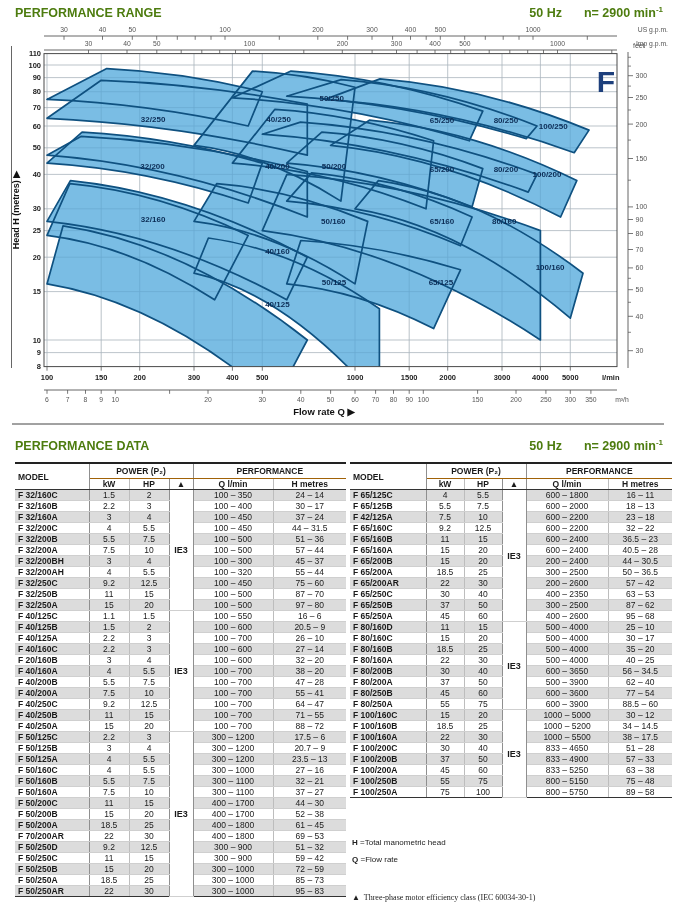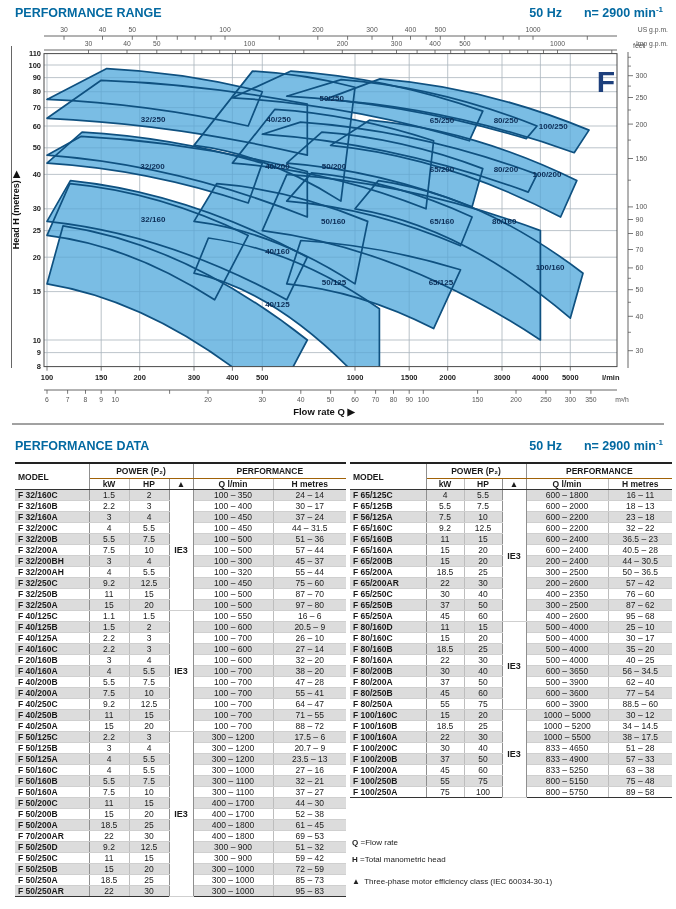--- a/index.html
+++ b/index.html
@@ -1,19 +1,19 @@
 <!DOCTYPE html>
 <html><head>
 <meta charset="utf-8">
 <style>
   html,body{margin:0;padding:0;}
   body{width:676px;height:909px;position:relative;background:#ffffff;
        font-family:"Liberation Sans",sans-serif;color:#1a1a1a;overflow:hidden;}
   .hdr{position:absolute;left:15px;right:13px;display:flex;justify-content:space-between;align-items:baseline;}
-  .hdr .t,.hdr .r{font-size:12.5px;font-weight:bold;color:#0369a1;}
+  .hdr .t,.hdr .r{font-size:12.5px;font-weight:bold;color:#4d7c0f;}
   .hdr .r .sp2{margin-left:22px;text-align:right;}
   sup{font-size:8px;}
   #range-hdr{top:5px;}
   #data-hdr{top:438px;}
   svg#chart{position:absolute;top:0;left:0;}
   svg text{font-family:"Liberation Sans",sans-serif;}
   .envlab{font-size:8px;font-weight:bold;fill:#0b2c55;}
   .ytick{font-size:7.5px;font-weight:bold;fill:#222;}
   .ftick{font-size:7px;fill:#555;}
   .gpm{font-size:6.8px;fill:#555;}
@@ -34,21 +34,21 @@
   .vb-strong{border-right:1px solid #8f8f8f;}
   .vb-light{border-right:1px solid #bdbdbd;}
   .ptable tbody td{border-bottom:1px solid #cfcfcf;text-align:center;}
   .ptable tbody tr:nth-child(odd) td{background:#dcdcdc;}
   .ptable td.c-model{text-align:left;font-weight:bold;}
   .ptable td.ie3{background:#ffffff !important;font-weight:bold;font-size:9px;text-align:center;}
   .ptable tbody tr:last-child td{border-bottom:1.5px solid #333;}
   #footnotes{position:absolute;top:838px;left:352px;width:316px;font-size:8px;color:#222;}
   .fn{margin-bottom:8px;}
   .fn b{font-weight:bold;}
-  .fn-last{margin-top:13px;}
+  .fn-last{margin-top:29px;font-family:Liberation Serif, serif;}
 </style>
 </head>
 <body>
 
 <div class="hdr" id="range-hdr">
   <span class="t">PERFORMANCE RANGE</span>
   <span class="r">
     <span>50 Hz</span><span class="sp2">n= 2900 min</span><sup>-1</sup>
   </span>
 </div>
@@ -699,21 +699,21 @@
         <td class="c-num">16 – 11</td>
       </tr>
       <tr>
         <td class="c-model vb-strong">F 65/125B</td>
         <td class="c-num vb-light">5.5</td>
         <td class="c-num vb-strong">7.5</td>
         <td class="c-num vb-light">600 – 2000</td>
         <td class="c-num">18 – 13</td>
       </tr>
       <tr>
-        <td class="c-model vb-strong">F 56/125A</td>
+        <td class="c-model vb-strong">F 42/125A</td>
         <td class="c-num vb-light">7.5</td>
         <td class="c-num vb-strong">10</td>
         <td class="c-num vb-light">600 – 2200</td>
         <td class="c-num">23 – 18</td>
       </tr>
       <tr>
         <td class="c-model vb-strong">F 65/160C</td>
         <td class="c-num vb-light">9.2</td>
         <td class="c-num vb-strong">12.5</td>
         <td class="c-num vb-light">600 – 2200</td>
@@ -752,21 +752,21 @@
         <td class="c-num vb-light">22</td>
         <td class="c-num vb-strong">30</td>
         <td class="c-num vb-light">200 – 2600</td>
         <td class="c-num">57 – 42</td>
       </tr>
       <tr>
         <td class="c-model vb-strong">F 65/250C</td>
         <td class="c-num vb-light">30</td>
         <td class="c-num vb-strong">40</td>
         <td class="c-num vb-light">400 – 2350</td>
-        <td class="c-num">76 – 60</td>
+        <td class="c-num">63 – 53</td>
       </tr>
       <tr>
         <td class="c-model vb-strong">F 65/250B</td>
         <td class="c-num vb-light">37</td>
         <td class="c-num vb-strong">50</td>
         <td class="c-num vb-light">300 – 2500</td>
         <td class="c-num">87 – 62</td>
       </tr>
       <tr>
         <td class="c-model vb-strong">F 65/250A</td>
@@ -886,16 +886,16 @@
         <td class="c-model vb-strong">F 100/250A</td>
         <td class="c-num vb-light">75</td>
         <td class="c-num vb-strong">100</td>
         <td class="c-num vb-light">800 – 5750</td>
         <td class="c-num">89 – 58</td>
       </tr>
     </tbody>
 </table>
 
 <div id="footnotes">
+  <div class="fn"><b>H</b> <span>=Total manometric head</span></div>
   <div class="fn"><b>Q</b> <span>=Flow rate</span></div>
-  <div class="fn"><b>H</b> <span>=Total manometric head</span></div>
   <div class="fn fn-last"><b>▲</b>&nbsp; <span>Three-phase motor efficiency class (IEC 60034-30-1)</span></div>
 </div>
 
 </body></html>

